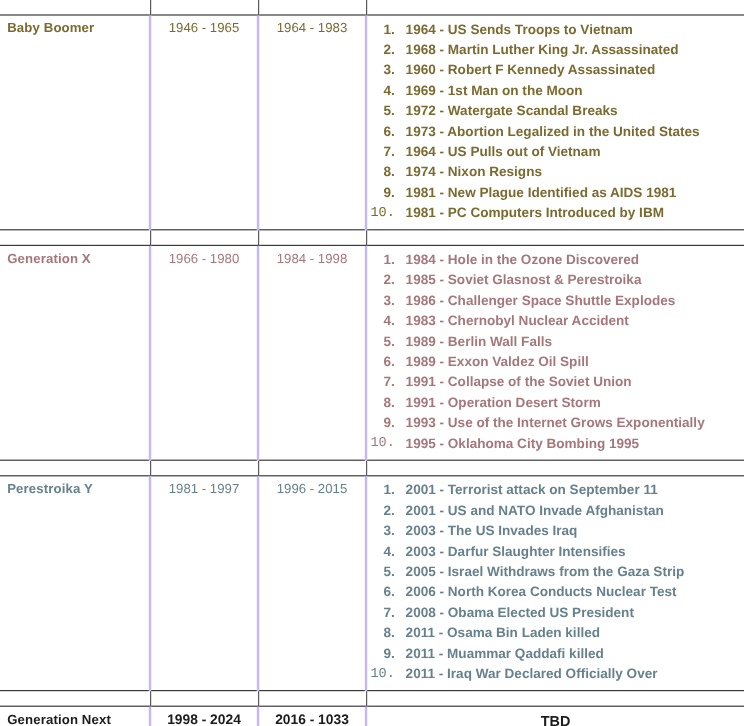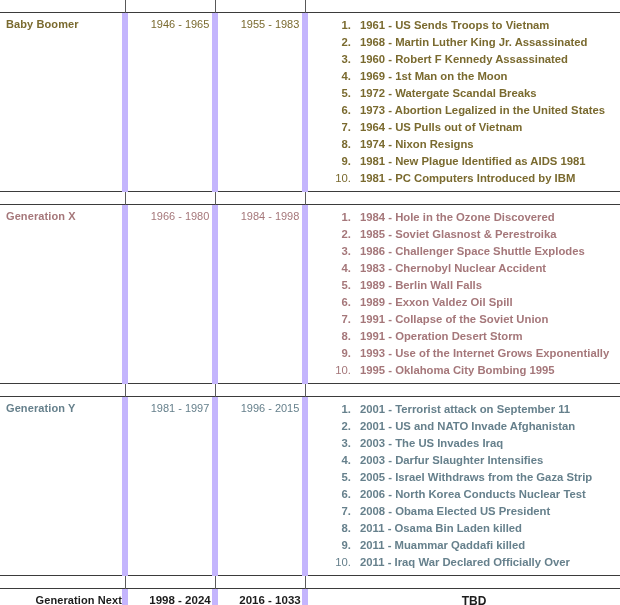--- a/index.html
+++ b/index.html
@@ -48,21 +48,21 @@
     line-height: 0;
     border-top: 1.5px solid #3b3b3b;
   }
 
   
   td.cell {
     vertical-align: top;
     padding: 0;
     border: 0;
   }
-  td.vline { border-left: 6px solid #c4b5fd; padding-left: 20px; }
+  td.vline { border-left: 2px solid #c4b5fd; }
 
   .gen-name {
     font-size: 11px;
     font-weight: bold;
     padding: 5px 0 0 6px;
     letter-spacing: 0.1px;
     white-space: nowrap;
   }
   .yr {
     font-size: 11px;
@@ -84,33 +84,33 @@
     padding-left: 32px;
     position: relative;
   }
   ol.events li .num {
     position: absolute;
     left: 0;
     width: 23px;
     text-align: right;
     font-weight: bold;
   }
-  ol.events li.ten .num { font-weight: normal; }
+  ol.events li.ten .num { font-weight: normal; font-family: Liberation Mono, monospace; }
 
   
   .boomer .gen-name, .boomer ol.events li { color: #7a6a2f; }
   .boomer .yr { color: #7a6a2f; }
 
   .genx .gen-name, .genx ol.events li { color: #a5777a; }
   .genx .yr { color: #a5777a; }
 
   .geny .gen-name, .geny ol.events li { color: #66808c; }
   .geny .yr { color: #66808c; }
 
-  .gennext .gen-name { color: #1c1c1c; text-align: right; }
+  .gennext .gen-name { color: #1c1c1c; }
   .gennext .yr { color: #1c1c1c; font-weight: bold; font-size: 11.5px; }
   .gennext .tbd {
     color: #1c1c1c;
     font-weight: bold;
     font-size: 12px;
     text-align: center;
     padding: 5px 0 2px 0;
   }
 
   tr.lastrow td.cell { padding-bottom: 4px; }
@@ -139,25 +139,25 @@
       </tr>
 
       <tr class="boomer">
         <td class="cell">
           <div class="gen-name">Baby Boomer</div>
         </td>
         <td class="cell vline">
           <div class="yr">1946 - 1965</div>
         </td>
         <td class="cell vline">
-          <div class="yr">1955 - 1983</div>
+          <div class="yr">1964 - 1983</div>
         </td>
         <td class="cell vline">
           <ol class="events">
-              <li><span class="num">1.</span><span>1961 - US Sends Troops to Vietnam</span></li>
+              <li><span class="num">1.</span><span>1964 - US Sends Troops to Vietnam</span></li>
               <li><span class="num">2.</span><span>1968 - Martin Luther King Jr. Assassinated</span></li>
               <li><span class="num">3.</span><span>1960 - Robert F Kennedy Assassinated</span></li>
               <li><span class="num">4.</span><span>1969 - 1st Man on the Moon</span></li>
               <li><span class="num">5.</span><span>1972 - Watergate Scandal Breaks</span></li>
               <li><span class="num">6.</span><span>1973 - Abortion Legalized in the United States</span></li>
               <li><span class="num">7.</span><span>1964 - US Pulls out of Vietnam</span></li>
               <li><span class="num">8.</span><span>1974 - Nixon Resigns</span></li>
               <li><span class="num">9.</span><span>1981 - New Plague Identified as AIDS 1981</span></li>
               <li class="ten"><span class="num">10.</span><span>1981 - PC Computers Introduced by IBM</span></li>
             </ol>
@@ -211,21 +211,21 @@
         <td class="vline"></td>
         <td class="vline"></td>
         <td class="vline"></td>
       </tr>
       <tr class="rule">
         <td colspan="4"></td>
       </tr>
 
       <tr class="geny">
         <td class="cell">
-          <div class="gen-name">Generation Y</div>
+          <div class="gen-name">Perestroika Y</div>
         </td>
         <td class="cell vline">
           <div class="yr">1981 - 1997</div>
         </td>
         <td class="cell vline">
           <div class="yr">1996 - 2015</div>
         </td>
         <td class="cell vline">
           <ol class="events">
               <li><span class="num">1.</span><span>2001 - Terrorist attack on September 11</span></li>

